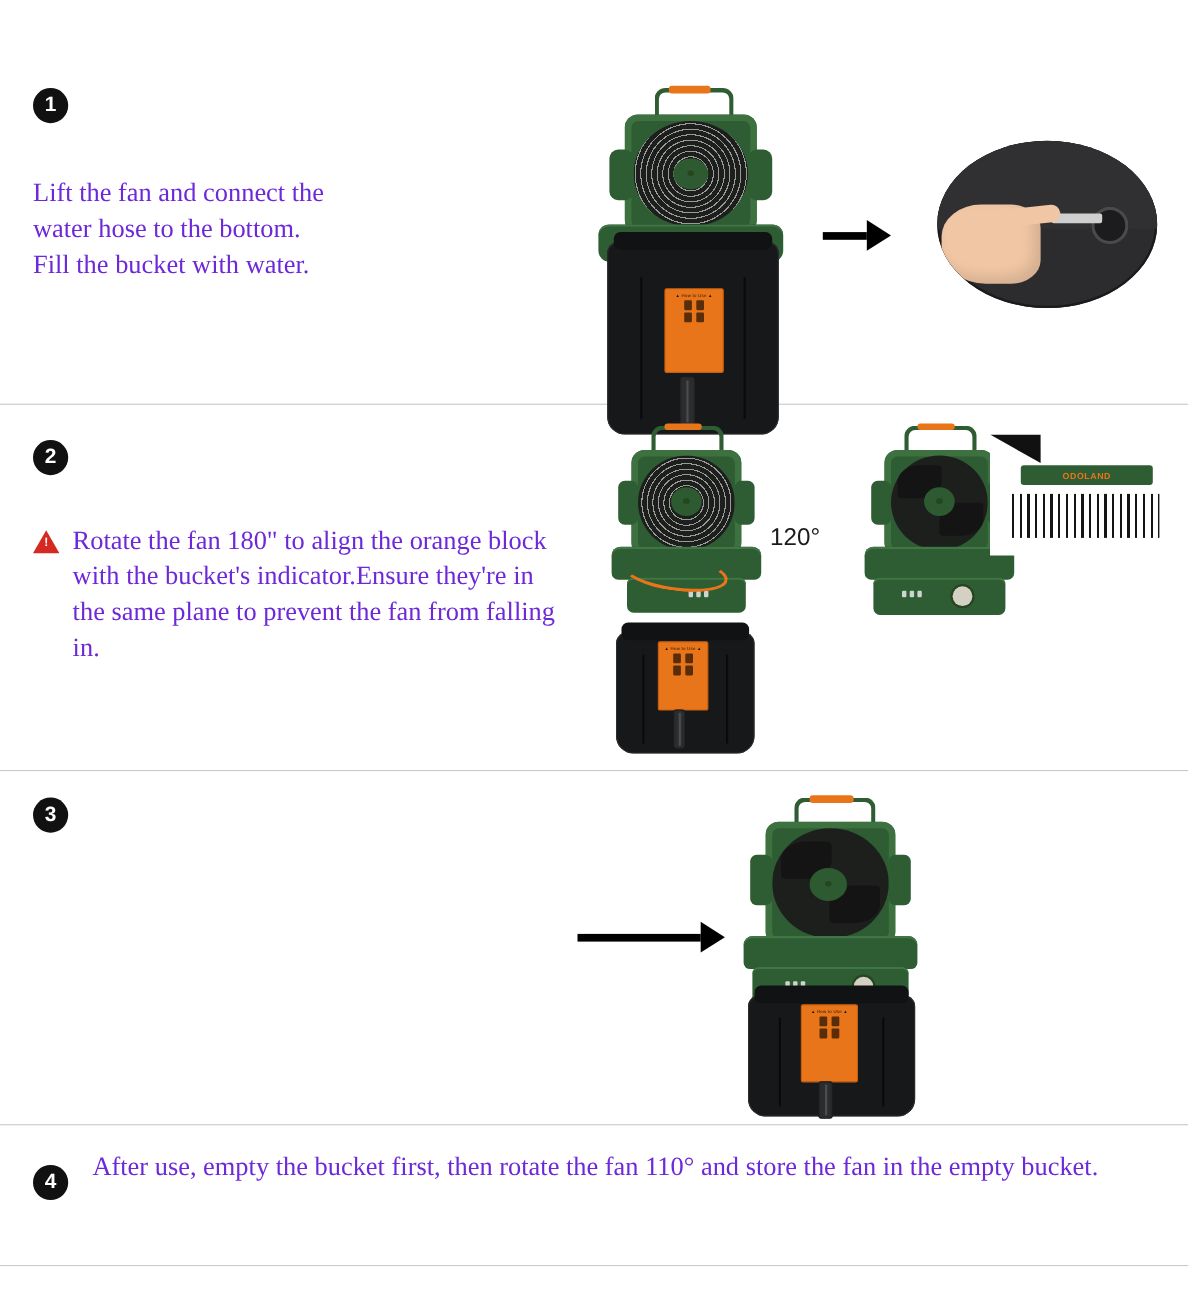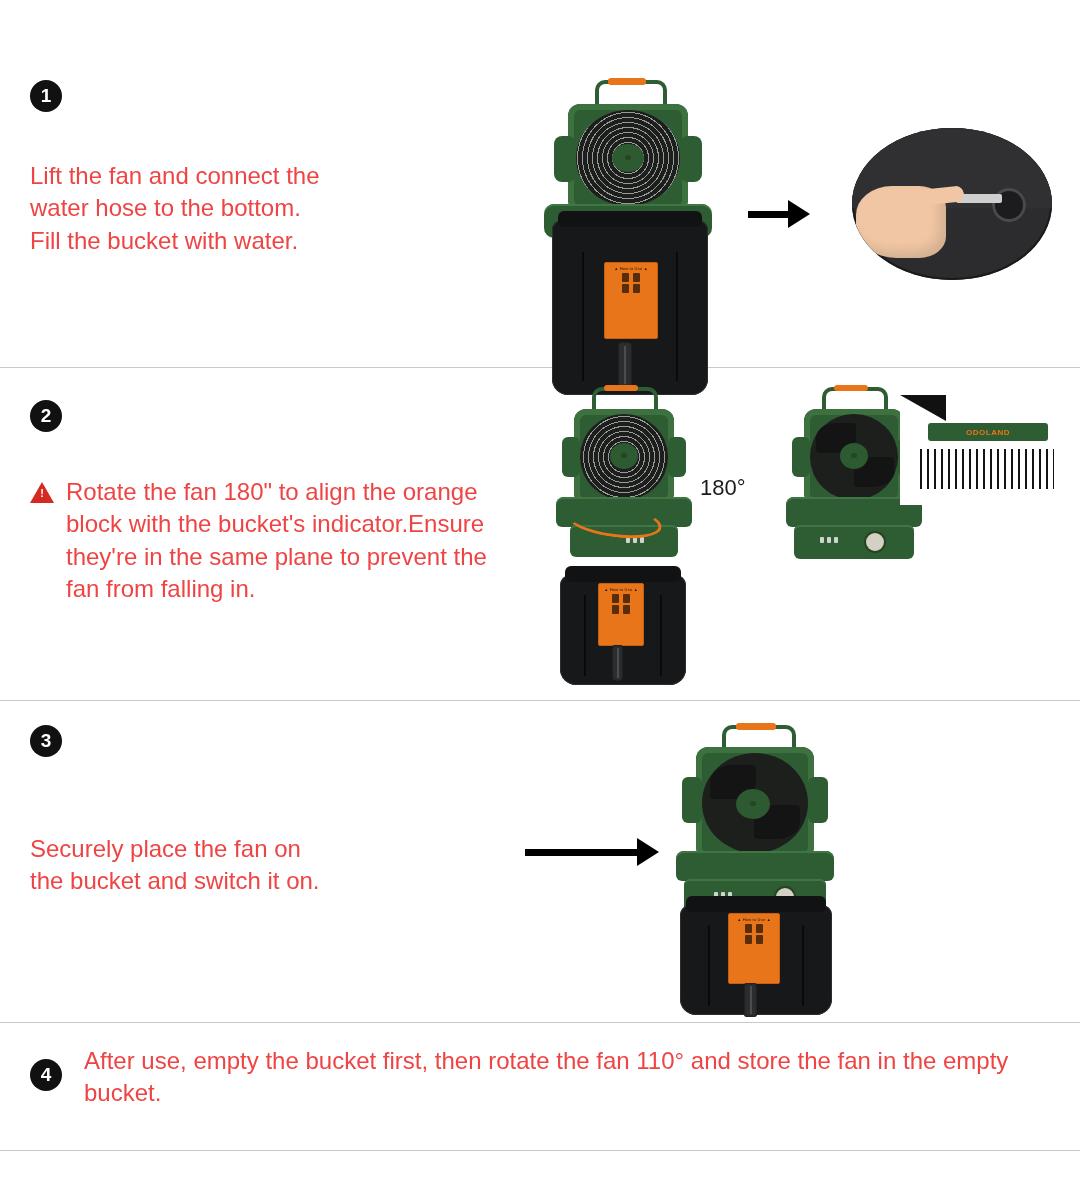--- a/index.html
+++ b/index.html
@@ -7,21 +7,21 @@
   .page{position:relative;width:1080px;height:1183px;}
 
   .divider{position:absolute;left:0;width:1080px;height:1px;background:#c9c9c9;}
 
   .step{position:absolute;}
   .badge{
     width:32px;height:32px;border-radius:50%;background:#111;color:#fff;
     font-size:19px;font-weight:bold;display:flex;align-items:center;justify-content:center;
     font-family:"Liberation Sans", sans-serif;
   }
-  .step-text{font-size:24px;line-height:1.35;color:#ef4444;}
+  .step-text{font-size:24px;line-height:1.35;color:#6d28d9;font-family:Liberation Serif, serif;}
   .warn-row{display:flex;align-items:flex-start;gap:12px;}
   .warn-tri{width:0;height:0;border-left:12px solid transparent;border-right:12px solid transparent;border-bottom:21px solid #d42a22;position:relative;flex:0 0 auto;margin-top:6px;}
   .warn-tri:after{content:"!";position:absolute;left:-3px;top:5px;width:6px;color:#fff;font-size:11px;font-weight:bold;text-align:center;line-height:12px;}
 
   
   .ill{position:absolute;}
   .bucket{
     position:absolute;background:#17181a;border-radius:10px 10px 16px 16px;
     box-shadow:inset 0 0 0 1px #2c2d2f;
   }
@@ -169,21 +169,21 @@
           <span class="ic"></span>
         </div>
       <div class="icrow">
           <span class="ic"></span>
           <span class="ic"></span>
         </div>
     </div>
     <div class="gauge" style="left:82px;top:260px;width:11px;height:36px;"></div>
   </div>
 
-  <div class="deg" style="left:700px;top:475px;">180°</div>
+  <div class="deg" style="left:700px;top:475px;">120°</div>
 
   <div class="ill" style="left:760px;top:385px;width:190px;height:190px;">
     <div class="handle" style="left:62px;top:2px;width:58px;height:22px;"></div>
     <div class="handle-grip" style="left:74px;top:0px;width:34px;height:6px;"></div>
     <div class="fan-head" style="left:44px;top:24px;width:100px;height:96px;border-radius:12px;"></div>
     <div class="fan-grill" style="left:50px;top:29px;width:88px;height:86px;background:#1d1f1d;"></div>
     <div class="fan-blade" style="left:56px;top:38px;width:40px;height:30px;"></div>
     <div class="fan-blade" style="left:94px;top:72px;width:40px;height:30px;"></div>
     <div class="fan-hub" style="left:80px;top:58px;width:28px;height:26px;"></div>
     <div class="arm" style="left:32px;top:52px;width:18px;height:40px;"></div>
@@ -202,22 +202,20 @@
   <div class="callout2" style="left:900px;top:395px;width:160px;height:110px;">
     <div style="position:absolute;left:0;top:0;width:0;height:0;border-left:46px solid transparent;border-top:26px solid #111;"></div>
     <div class="brand-strip" style="left:28px;top:28px;width:120px;height:18px;">
       <span>ODOLAND</span>
     </div>
     <div class="grill-lines" style="left:20px;top:54px;width:134px;height:40px;"></div>
   </div>
 
   <div class="step" style="left:30px;top:725px;width:460px;">
     <div class="badge">3</div>
-    <div class="step-text" style="margin-top:76px;white-space:pre-line;">Securely place the fan on
-the bucket and switch it on.</div>
   </div>
 
   <div class="arrow" style="left:525px;top:838px;">
     <div class="shaft" style="width:112px;"></div>
     <div class="head"></div>
   </div>
 
   <div class="ill" style="left:650px;top:715px;width:230px;height:300px;">
     <div class="handle" style="left:72px;top:10px;width:66px;height:24px;"></div>
     <div class="handle-grip" style="left:86px;top:8px;width:40px;height:7px;"></div>

